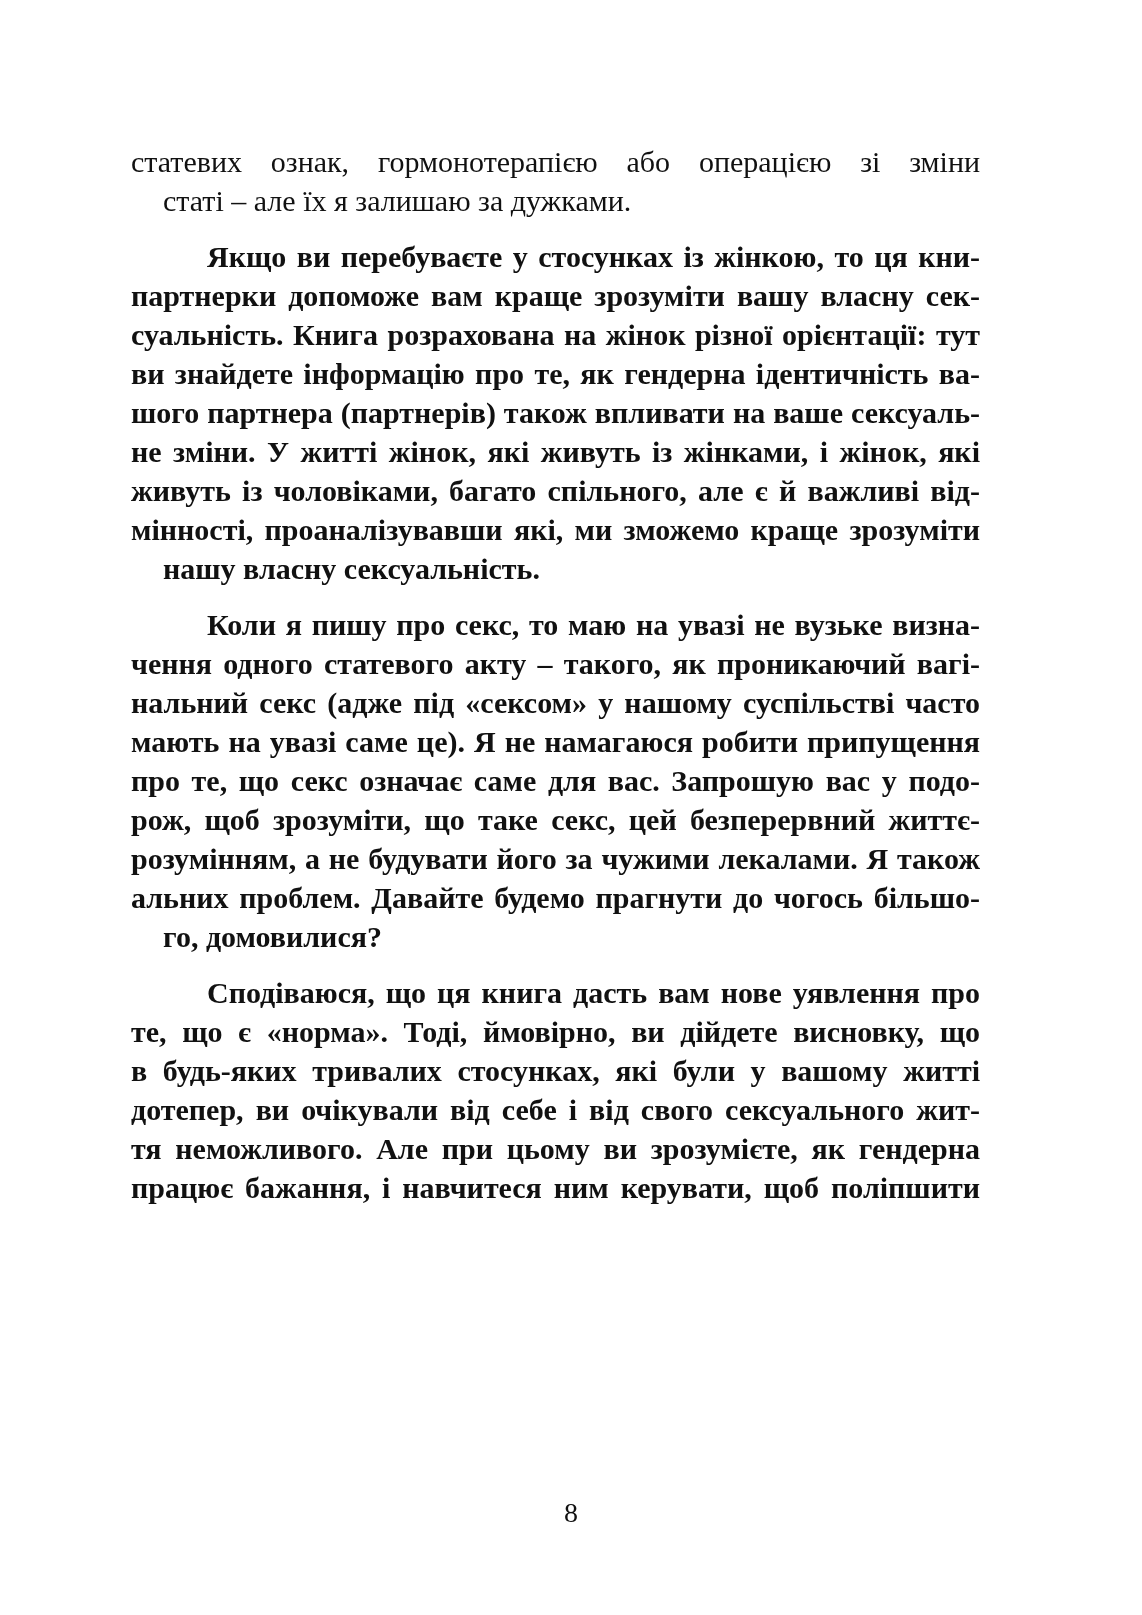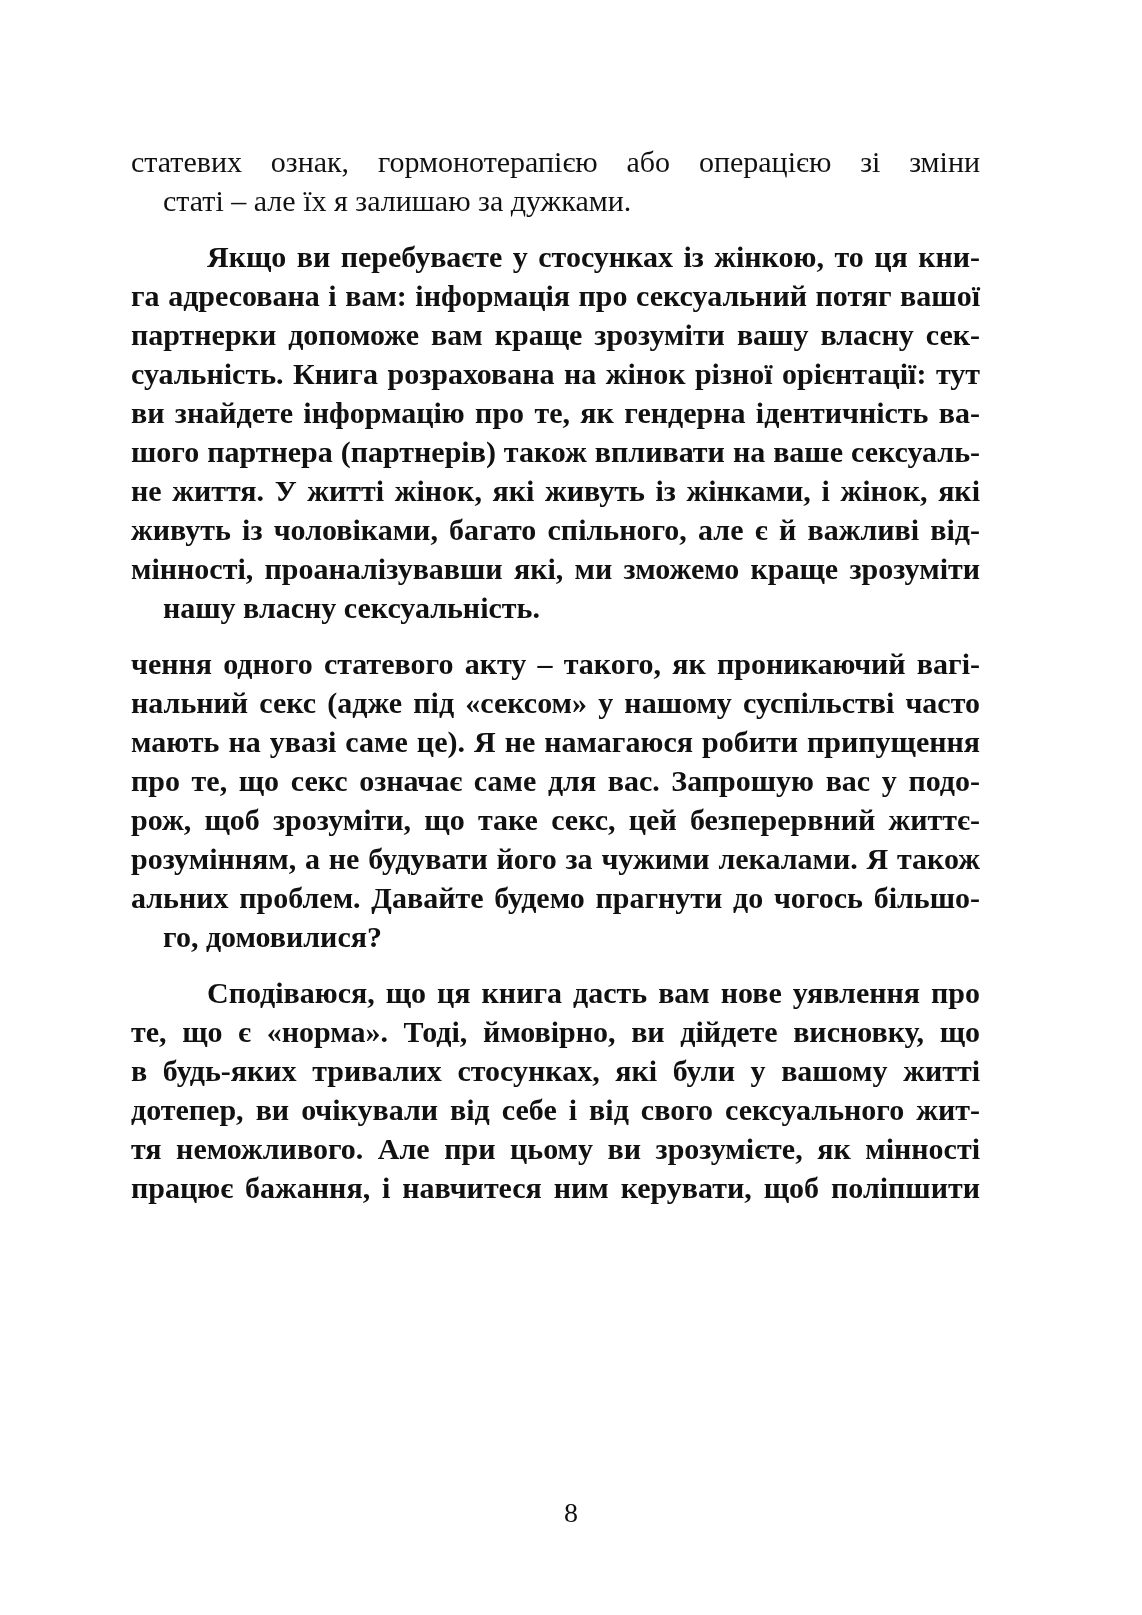--- a/index.html
+++ b/index.html
@@ -70,47 +70,47 @@
 <div class="page">
   <div class="text-block">
 
     <p class="paragraph">
       <span class="line">статевих ознак, гормонотерапією або операцією зі зміни</span>
       <span class="line last">статі – але їх я залишаю за дужками.</span>
     </p>
 
     <p class="paragraph">
       <span class="line indent">Якщо ви перебуваєте у стосунках із жінкою, то ця кни-</span>
-      <span class="line">га адресована і вам: інформація про сексуальний потяг вашої</span>
       <span class="line">партнерки допоможе вам краще зрозуміти вашу власну сек-</span>
       <span class="line">суальність. Книга розрахована на жінок різної орієнтації: тут</span>
       <span class="line">ви знайдете інформацію про те, як гендерна ідентичність ва-</span>
       <span class="line">шого партнера (партнерів) також впливати на ваше сексуаль-</span>
-      <span class="line">не життя. У житті жінок, які живуть із жінками, і жінок, які</span>
+      <span class="line">не зміни. У житті жінок, які живуть із жінками, і жінок, які</span>
       <span class="line">живуть із чоловіками, багато спільного, але є й важливі від-</span>
       <span class="line">мінності, проаналізувавши які, ми зможемо краще зрозуміти</span>
       <span class="line last">нашу власну сексуальність.</span>
     </p>
 
     <p class="paragraph">
+      <span class="line indent">Коли я пишу про секс, то маю на увазі не вузьке визна-</span>
       <span class="line">чення одного статевого акту – такого, як проникаючий вагі-</span>
       <span class="line">нальний секс (адже під «сексом» у нашому суспільстві часто</span>
       <span class="line">мають на увазі саме це). Я не намагаюся робити припущення</span>
       <span class="line">про те, що секс означає саме для вас. Запрошую вас у подо-</span>
       <span class="line">рож, щоб зрозуміти, що таке секс, цей безперервний життє-</span>
       <span class="line">розумінням, а не будувати його за чужими лекалами. Я також</span>
       <span class="line">альних проблем. Давайте будемо прагнути до чогось більшо-</span>
       <span class="line last">го, домовилися?</span>
     </p>
 
     <p class="paragraph">
       <span class="line indent">Сподіваюся, що ця книга дасть вам нове уявлення про</span>
       <span class="line">те, що є «норма». Тоді, ймовірно, ви дійдете висновку, що</span>
       <span class="line">в будь-яких тривалих стосунках, які були у вашому житті</span>
       <span class="line">дотепер, ви очікували від себе і від свого сексуального жит-</span>
-      <span class="line">тя неможливого. Але при цьому ви зрозумієте, як мінності</span>
+      <span class="line">тя неможливого. Але при цьому ви зрозумієте, як гендерна</span>
       <span class="line">працює бажання, і навчитеся ним керувати, щоб поліпшити</span>
     </p>
 
   </div>
 
   <div class="page-number">8</div>
 </div>
 
 </body></html>

